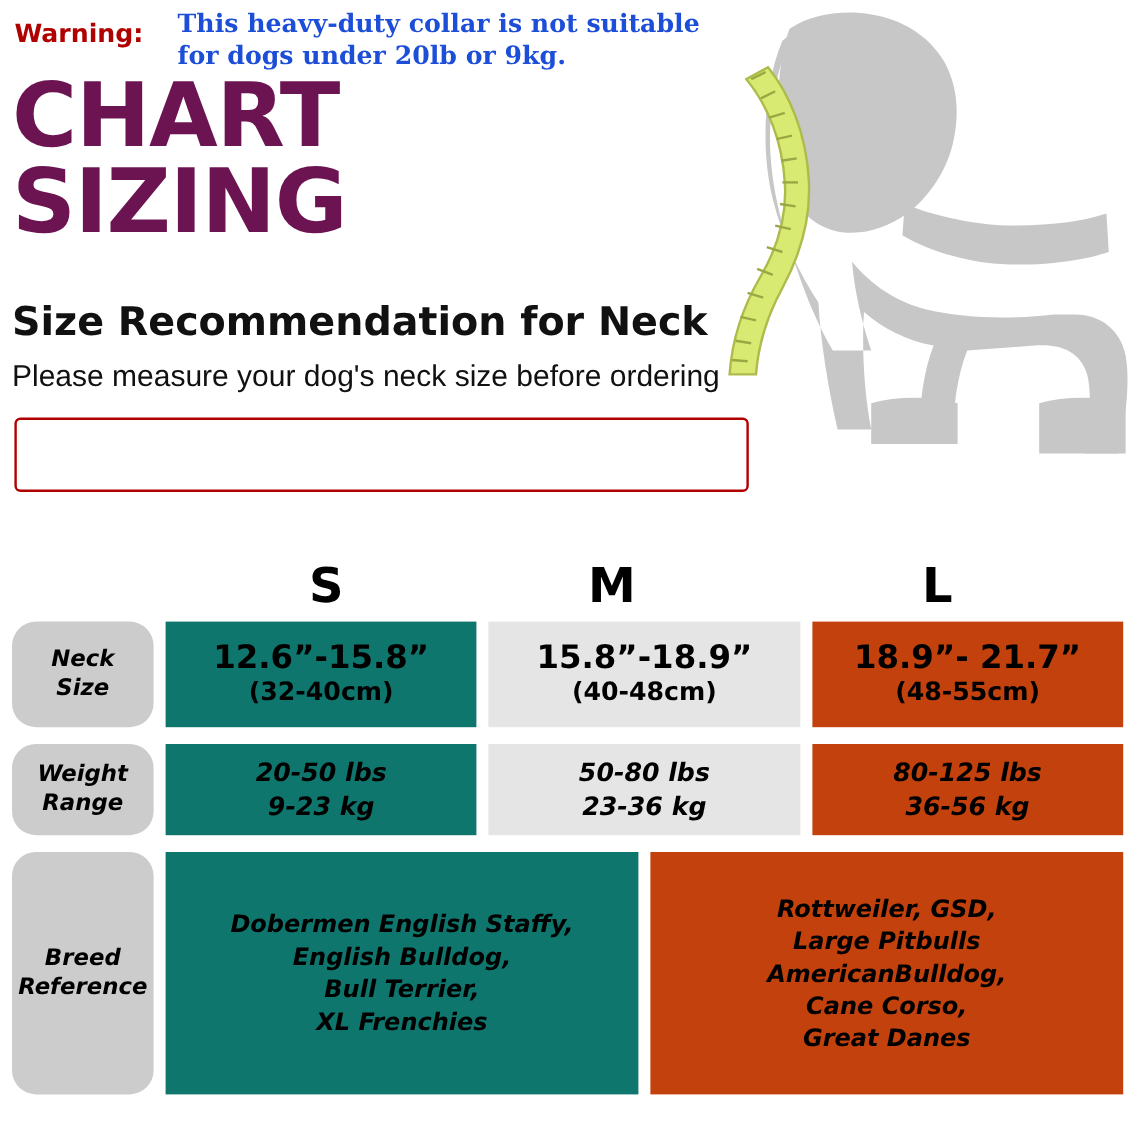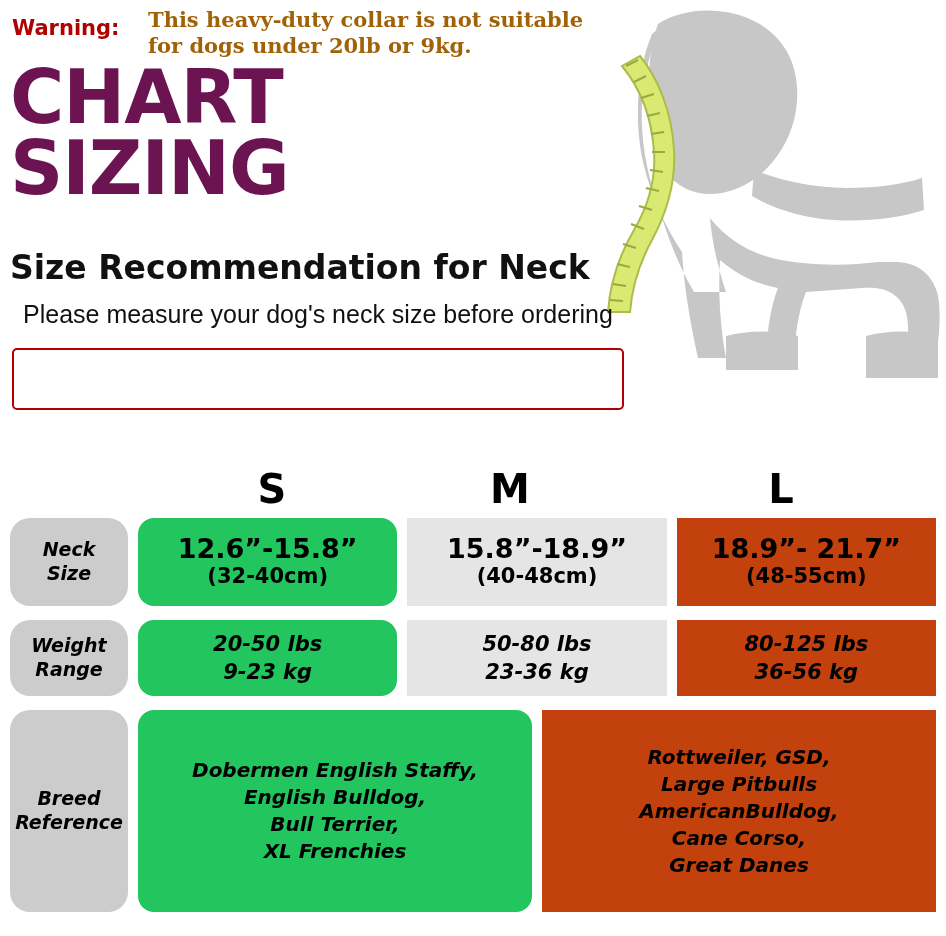--- a/index.html
+++ b/index.html
@@ -52,21 +52,20 @@
     white-space: nowrap;
   }
   #instruction {
     position: absolute;
     left: 10px;
     top: 300px;
     font-family: "Liberation Sans", sans-serif;
     font-size: 25px;
     color: #111111;
     white-space: nowrap;
-    margin-left: 13px;
   }
 
   
   #warning-box {
     position: absolute;
     left: 12px;
     top: 348px;
     width: 612px;
     height: 62px;
     border: 2px solid #b00000;
@@ -85,21 +84,21 @@
   }
   #warning-text {
     position: absolute;
     left: 148px;
     top: 7px;
     width: 460px;
     font-family: "DejaVu Serif", serif;
     font-weight: bold;
     font-size: 21px;
     line-height: 1.22;
-    color: #a16207;
+    color: #1d4ed8;
   }
 
   
   .size-letter {
     position: absolute;
     top: 466px;
     font-family: "DejaVu Sans", sans-serif;
     font-weight: bold;
     font-size: 40px;
     color: #000000;
@@ -137,21 +136,21 @@
   .cell {
     flex: 1;
     display: flex;
     flex-direction: column;
     align-items: center;
     justify-content: center;
     text-align: center;
     color: #000000;
     box-sizing: border-box;
   }
-  .cell.s { background: #22c55e; border-radius: 16px; }
+  .cell.s { background: #0f766e; }
   .cell.m { background: #e5e5e5; }
   .cell.l { background: #c2410c; }
 
   .row-neck .rowlabel, .row-neck .cell { height: 88px; }
   .row-weight .rowlabel, .row-weight .cell { height: 76px; }
   .row-breed .rowlabel, .row-breed .cell { height: 202px; }
 
   .neck-main {
     font-family: "DejaVu Sans", sans-serif;
     font-weight: bold;

